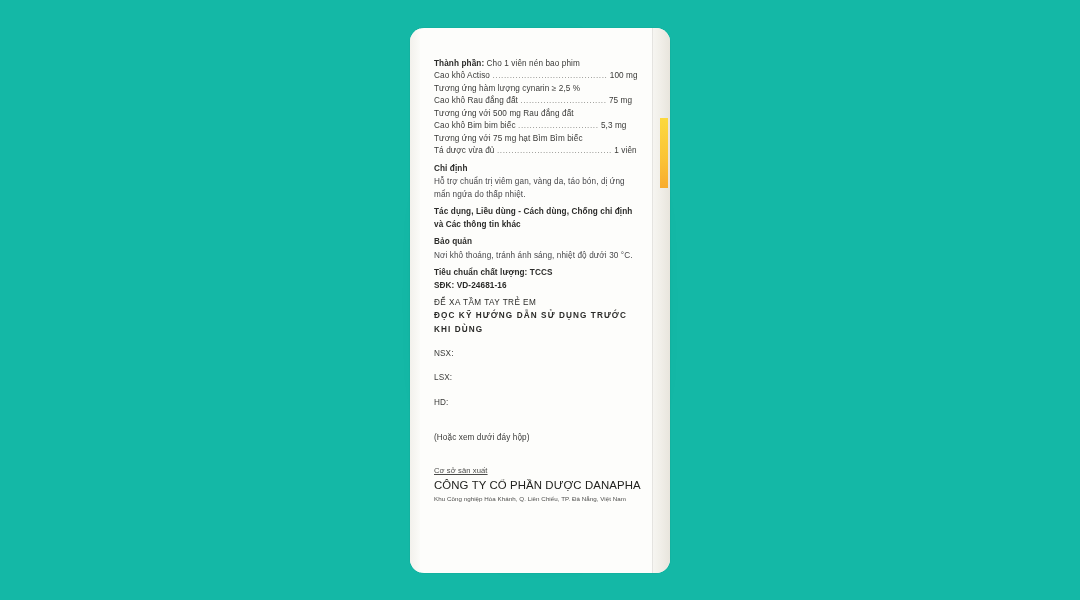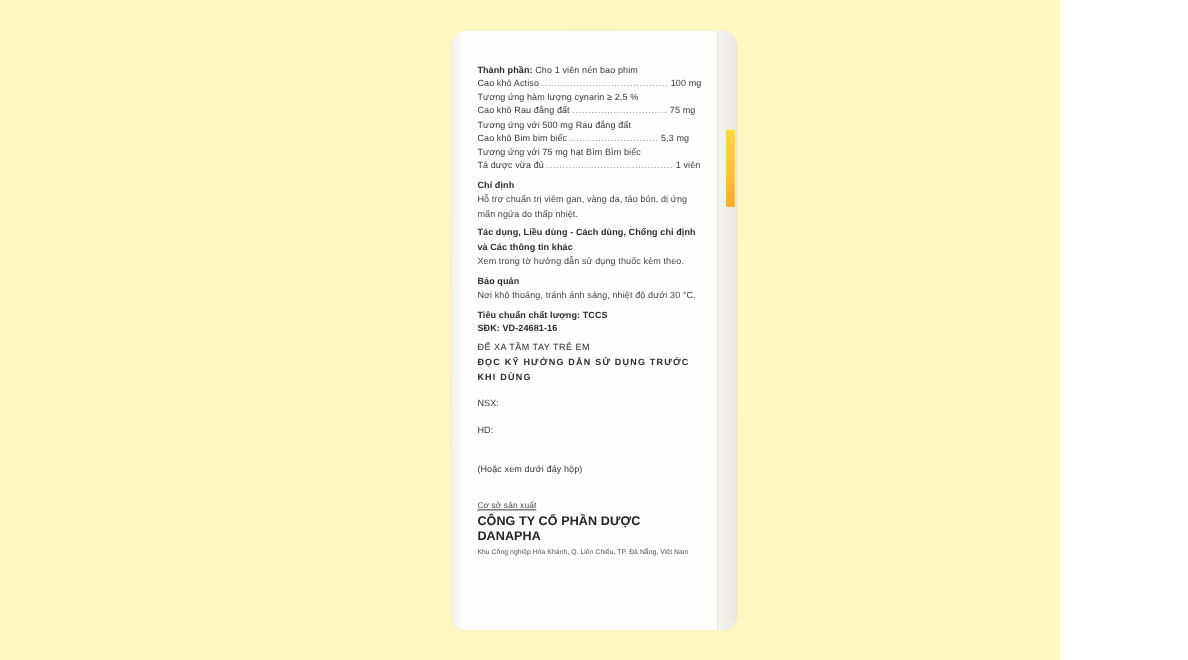--- a/index.html
+++ b/index.html
@@ -10,23 +10,23 @@
     height: 600px;
     overflow: hidden;
   }
   body {
     font-family: "Liberation Sans", sans-serif;
     -webkit-font-smoothing: antialiased;
   }
 
   .stage {
     position: relative;
-    width: 964px;
+    width: 1080px;
     height: 600px;
-    background: #fef9c3;
+    background: #14b8a6;
   }
 
   
   .carton {
     position: absolute;
     left: 410px;
     top: 28px;
     width: 260px;
     height: 545px;
     background: #fdfdfb;
@@ -115,21 +115,21 @@
     letter-spacing: 1.1px;
     line-height: 1.6;
   }
 
   .field { margin-top: 12px; color: #3a3a38; }
   .paren { margin-top: 23px; color: #3a3a38; }
 
   .maker { margin-top: 20px; }
   .maker-small { font-size: 7.6px; color: #4a4a48; text-decoration: underline; }
   .maker-name {
-    font-weight: bold;
+    font-weight: normal;
     font-size: 11.4px;
     color: #22221f;
     letter-spacing: .1px;
     line-height: 1.25;
     margin-top: 2px;
   }
   .maker-addr {
     font-size: 6.2px;
     color: #4d4d4b;
     margin-top: 2px;
@@ -190,40 +190,40 @@
         </div>
       </div>
 
       <div class="blk">
         <div class="blk-title">Chỉ định</div>
         <div class="txt">Hỗ trợ chuẩn trị viêm gan, vàng da, táo bón, dị ứng mẩn ngứa do thấp nhiệt.</div>
       </div>
 
       <div class="blk">
         <div class="blk-title">Tác dụng, Liều dùng - Cách dùng, Chống chỉ định và Các thông tin khác</div>
-        <div class="txt">Xem trong tờ hướng dẫn sử dụng thuốc kèm theo.</div>
       </div>
 
       <div class="blk">
         <div class="blk-title">Bảo quản</div>
         <div class="txt">Nơi khô thoáng, tránh ánh sáng, nhiệt độ dưới 30 °C.</div>
       </div>
 
       <div class="blk">
         <div class="b">Tiêu chuẩn chất lượng: TCCS</div>
         <div class="b">SĐK: VD-24681-16</div>
       </div>
 
       <div class="blk">
         <div class="caps">ĐỂ XA TẦM TAY TRẺ EM</div>
         <div class="caps2">ĐỌC KỸ HƯỚNG DẪN SỬ DỤNG TRƯỚC KHI DÙNG</div>
       </div>
 
       <div>
         <div class="field">NSX:</div>
+        <div class="field">LSX:</div>
         <div class="field">HD:</div>
         <div class="paren">(Hoặc xem dưới đáy hộp)</div>
       </div>
 
       <div class="maker">
         <div class="maker-small">Cơ sở sản xuất</div>
         <div class="maker-name">CÔNG TY CỔ PHẦN DƯỢC DANAPHA</div>
         <div class="maker-addr">Khu Công nghiệp Hòa Khánh, Q. Liên Chiểu, TP. Đà Nẵng, Việt Nam</div>
       </div>
 

